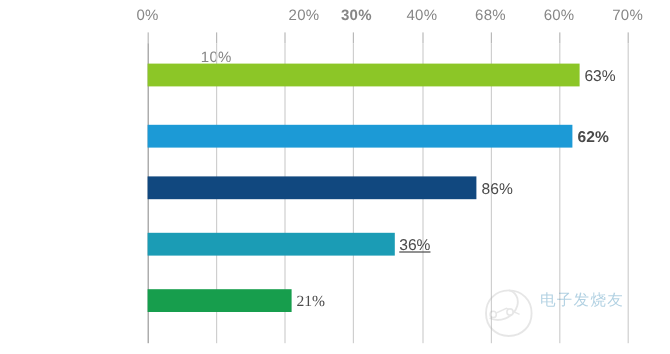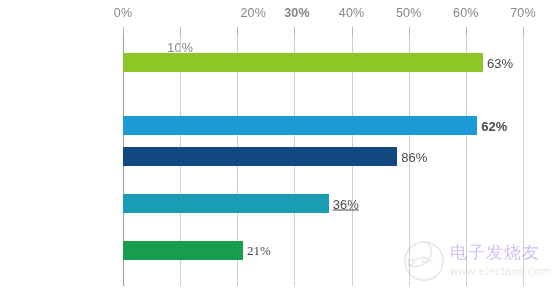--- a/index.html
+++ b/index.html
@@ -113,22 +113,22 @@
     position: absolute;
     left: 0;
     top: 6px;
     width: 44px;
     height: 44px;
   }
   .wm-text {
     position: absolute;
     left: 48px;
     top: 8px;
-    font-size: 17px;
-    color: #6d28d9;
+    font-size: 13px;
+    color: #0369a1;
     letter-spacing: 1px;
     white-space: nowrap;
     font-family: "DejaVu Sans", sans-serif;
   }
   .wm-url {
     position: absolute;
     left: 48px;
     top: 32px;
     font-size: 11px;
     color: #b2b2b2;
@@ -141,21 +141,21 @@
 <body>
 
 <div id="chart-root">
 
   <div class="xaxis-labels">
       <span class="xtick-label" style="left: 123px;">0%</span>
       <span class="xtick-label" style="left: 180.143px; margin-top: 35px;">10%</span>
       <span class="xtick-label" style="left: 237.286px; margin-left: 16px;">20%</span>
       <span class="xtick-label" style="left: 297px; font-weight: bold;">30%</span>
       <span class="xtick-label" style="left: 351.571px;">40%</span>
-      <span class="xtick-label" style="left: 408.714px;">50%</span>
+      <span class="xtick-label" style="left: 408.714px;">68%</span>
       <span class="xtick-label" style="left: 465.857px; text-align: right;">60%</span>
       <span class="xtick-label" style="left: 523px;">70%</span>
     </div>
 
   <div class="xtick-marks">
       <div class="xtick-mark" style="left: 123px;"></div>
       <div class="xtick-mark" style="left: 180.143px;"></div>
       <div class="xtick-mark" style="left: 237.286px;"></div>
       <div class="xtick-mark" style="left: 294.429px;"></div>
       <div class="xtick-mark" style="left: 351.571px;"></div>
@@ -173,21 +173,21 @@
         <div class="gridline" style="left: 351.571px;"></div>
         <div class="gridline" style="left: 408.714px;"></div>
         <div class="gridline" style="left: 465.857px;"></div>
         <div class="gridline" style="left: 523px;"></div>
       </div>
     <div class="bars-layer">
         <div class="row" style="top: 17px;">
           <div class="bar" style="width: 360px; height: 19px; background: rgb(140, 198, 39);"></div>
           <span class="bar-value" style="left: 483px;">63%</span>
         </div>
-        <div class="row" style="top: 80px; font-weight: bold;">
+        <div class="row" style="top: 68px; font-weight: bold;">
           <div class="bar" style="width: 354.286px; height: 19px; background: rgb(28, 154, 214);"></div>
           <span class="bar-value" style="left: 477.286px;">62%</span>
         </div>
         <div class="row" style="top: 111px;">
           <div class="bar" style="width: 274.286px; height: 19px; background: rgb(17, 72, 127);"></div>
           <span class="bar-value" style="left: 397.286px;">86%</span>
         </div>
         <div class="row" style="top: 158px;">
           <div class="bar" style="width: 205.714px; height: 19px; background: rgb(27, 156, 181);"></div>
           <span class="bar-value" style="left: 328.714px; text-decoration: underline;">36%</span>
@@ -203,16 +203,15 @@
     <span class="wm-logo">
       <svg viewBox="0 0 44 44" width="44" height="44" aria-hidden="true">
         <path d="M22 3 C33 3 41 11 41 22 C41 33 33 41 22 41 C11 41 3 33 3 22 C3 11 11 3 22 3 Z" fill="none" stroke="#b0b0b0" stroke-width="1.6"></path>
         <path d="M6 26 C14 30 26 26 29 16 C31 9 27 4 22 3" fill="none" stroke="#b0b0b0" stroke-width="1.6"></path>
         <path d="M9 23 L20 18 L31 23" fill="none" stroke="#b0b0b0" stroke-width="1.2"></path>
         <circle cx="9" cy="23" r="2.6" fill="#ffffff" stroke="#b0b0b0" stroke-width="1.3"></circle>
         <circle cx="23" cy="21" r="2.6" fill="#ffffff" stroke="#b0b0b0" stroke-width="1.3"></circle>
       </svg>
     </span>
     <span class="wm-text">电子发烧友</span>
-    <span class="wm-url">www.elecfans.com</span>
   </div>
 
 </div>
 
 </body></html>

